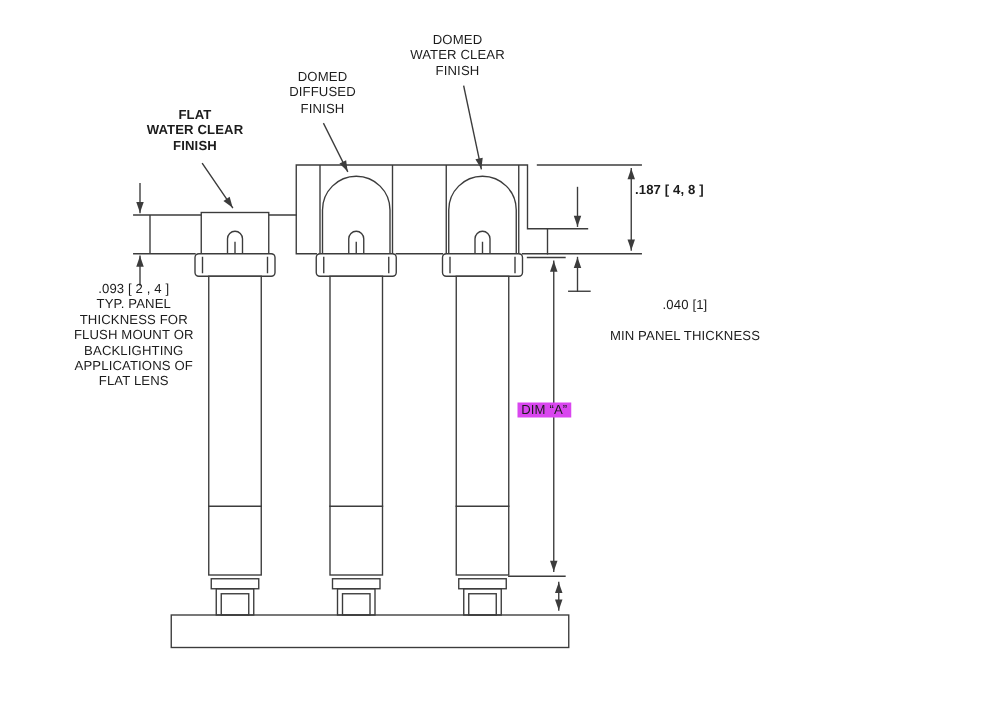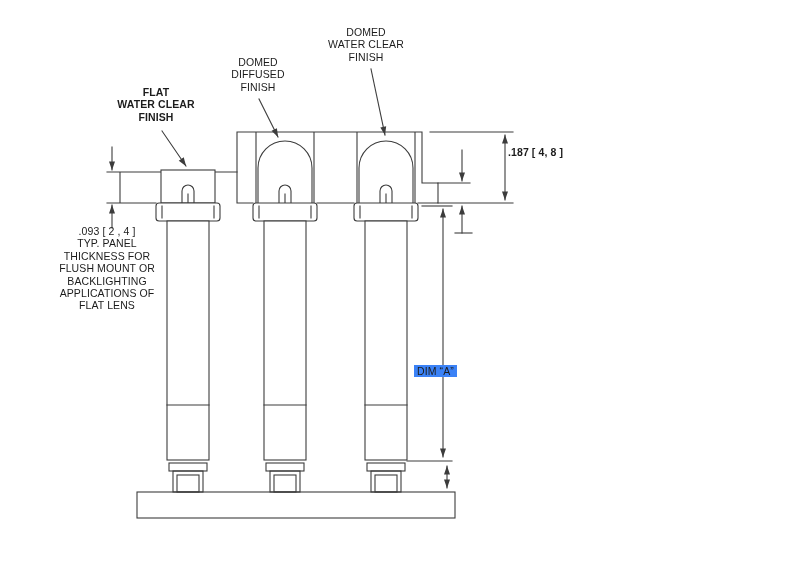--- a/index.html
+++ b/index.html
@@ -23,21 +23,21 @@
     letter-spacing: 0.1px;
   }
   .lbl.row {
     display: flex;
     align-items: center;
     gap: 7px;
   }
   .lbl.row .val { white-space: nowrap; font-weight: bold; }
   .lbl.row .desc { white-space: pre-line; text-align: center; }
   .lbl.onleft { text-align: center; }
-  .lbl.bg { background: #3b82f6; padding: 0 3px; margin-top: 43px; }
+  .lbl.bg { background: #d946ef; padding: 0 3px; }
 </style>
 </head>
 <body>
 
 <div class="canvas">
 
   <svg width="798" height="566" viewBox="0 0 798 566">
     <defs>
       <marker id="arr" viewBox="0 0 10 10" refX="9.5" refY="5" markerWidth="8.5" markerHeight="8.5" orient="auto-start-reverse">
         <path d="M0.5,1.8 L9.8,5 L0.5,8.2 Z" fill="#3c3c3c" stroke="none"></path>
@@ -129,20 +129,24 @@
 FINISH</div>
 
   <div class="lbl" style="left:320px; top:26px; width:92px;">DOMED
 WATER CLEAR
 FINISH</div>
 
   <div class="lbl row" style="left:508px; top:146px; width:248px;">
     <span class="val">.187 [ 4, 8 ]</span>
   </div>
 
+  <div class="lbl" style="left:483px; top:226px; width:130px;">
+    <div>.040 [1]</div>
+    <div>MIN PANEL THICKNESS</div>
+  </div>
 
   <div class="lbl onleft" style="left:48px; top:225px; width:118px;">.093 [ 2 , 4 ]
 TYP. PANEL
 THICKNESS FOR
 FLUSH MOUNT OR
 BACKLIGHTING
 APPLICATIONS OF
 FLAT LENS</div>
 
   <div class="lbl bg" style="left:414px; top:322px;">DIM “A”</div>

